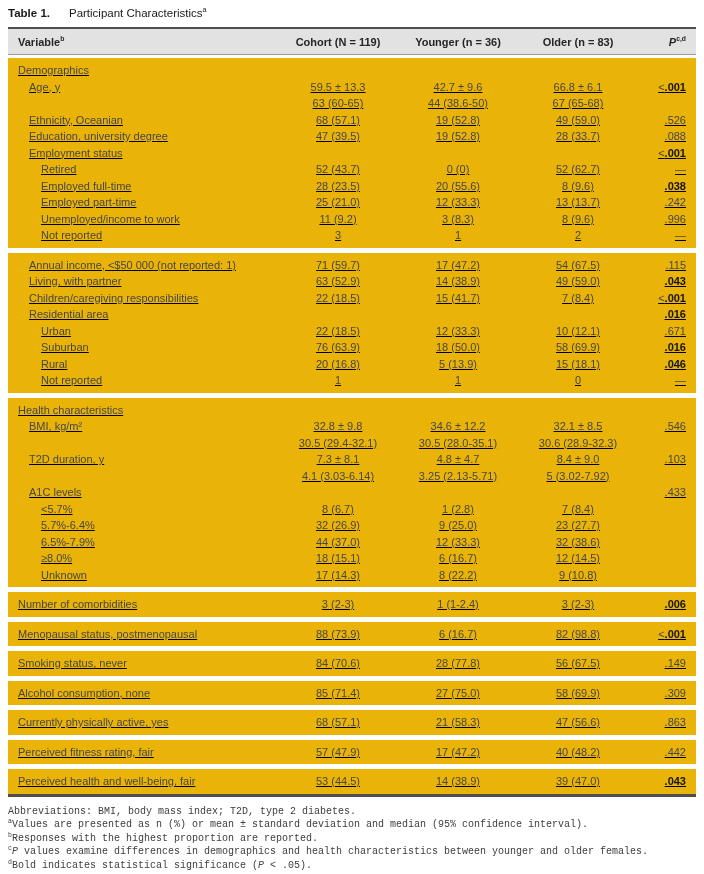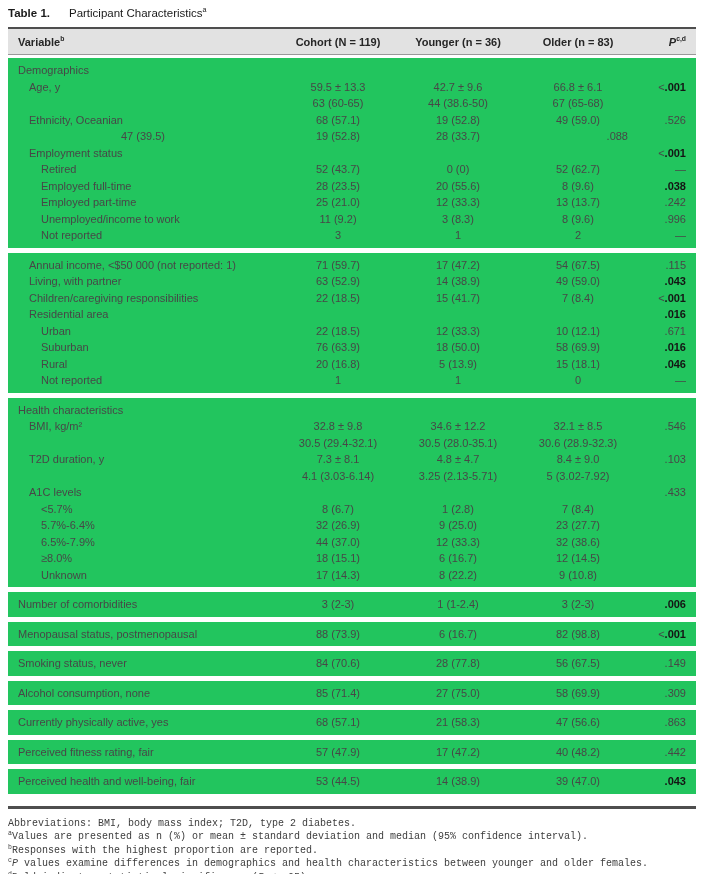--- a/index.html
+++ b/index.html
@@ -25,22 +25,22 @@
     border-bottom:1.5px solid #999999;
     font-weight:bold; font-size:11px; color:#262626;
   }
   .thead .c-label { padding-left:10px; }
   .thead .c-val { text-align:center; }
   .thead .c-p { text-align:right; padding-right:10px; }
   .thead .c-p i { font-style:italic; }
   .thead .c-p sup { font-style:normal; }
 
   .tbody { padding-top:3px; border-bottom:3px solid #4e4e4e; }
-  .section { background:#22c55e; margin-bottom:5px; padding:4px 0; }
-  .section:last-child { margin-bottom:12px; }
+  .section { background:#eab308; margin-bottom:5px; padding:4px 0;text-decoration:underline; }
+  .section:last-child { margin-bottom:0; }
   .section.single { padding:4px 0; }
 
   .row {
     display:grid; grid-template-columns:270px 120px 120px 120px 1fr;
     height:16.5px; line-height:16.5px;
     font-size:11px; color:#474747; white-space:nowrap;
   }
   .c-label.ind0 { padding-left:10px; }
   .c-label.ind1 { padding-left:21px; }
   .c-label.ind2 { padding-left:33px; }
@@ -94,20 +94,21 @@
             <div class="c-p"></div>
           </div>
           <div class="row">
             <div class="c-label ind1">Ethnicity, Oceanian</div>
             <div class="c-val">68 (57.1)</div>
             <div class="c-val">19 (52.8)</div>
             <div class="c-val">49 (59.0)</div>
             <div class="c-p">.526</div>
           </div>
           <div class="row">
+            <div class="c-label ind1">Education, university degree</div>
             <div class="c-val">47 (39.5)</div>
             <div class="c-val">19 (52.8)</div>
             <div class="c-val">28 (33.7)</div>
             <div class="c-p">.088</div>
           </div>
           <div class="row">
             <div class="c-label ind1">Employment status</div>
             <div class="c-val"></div>
             <div class="c-val"></div>
             <div class="c-val"></div>

